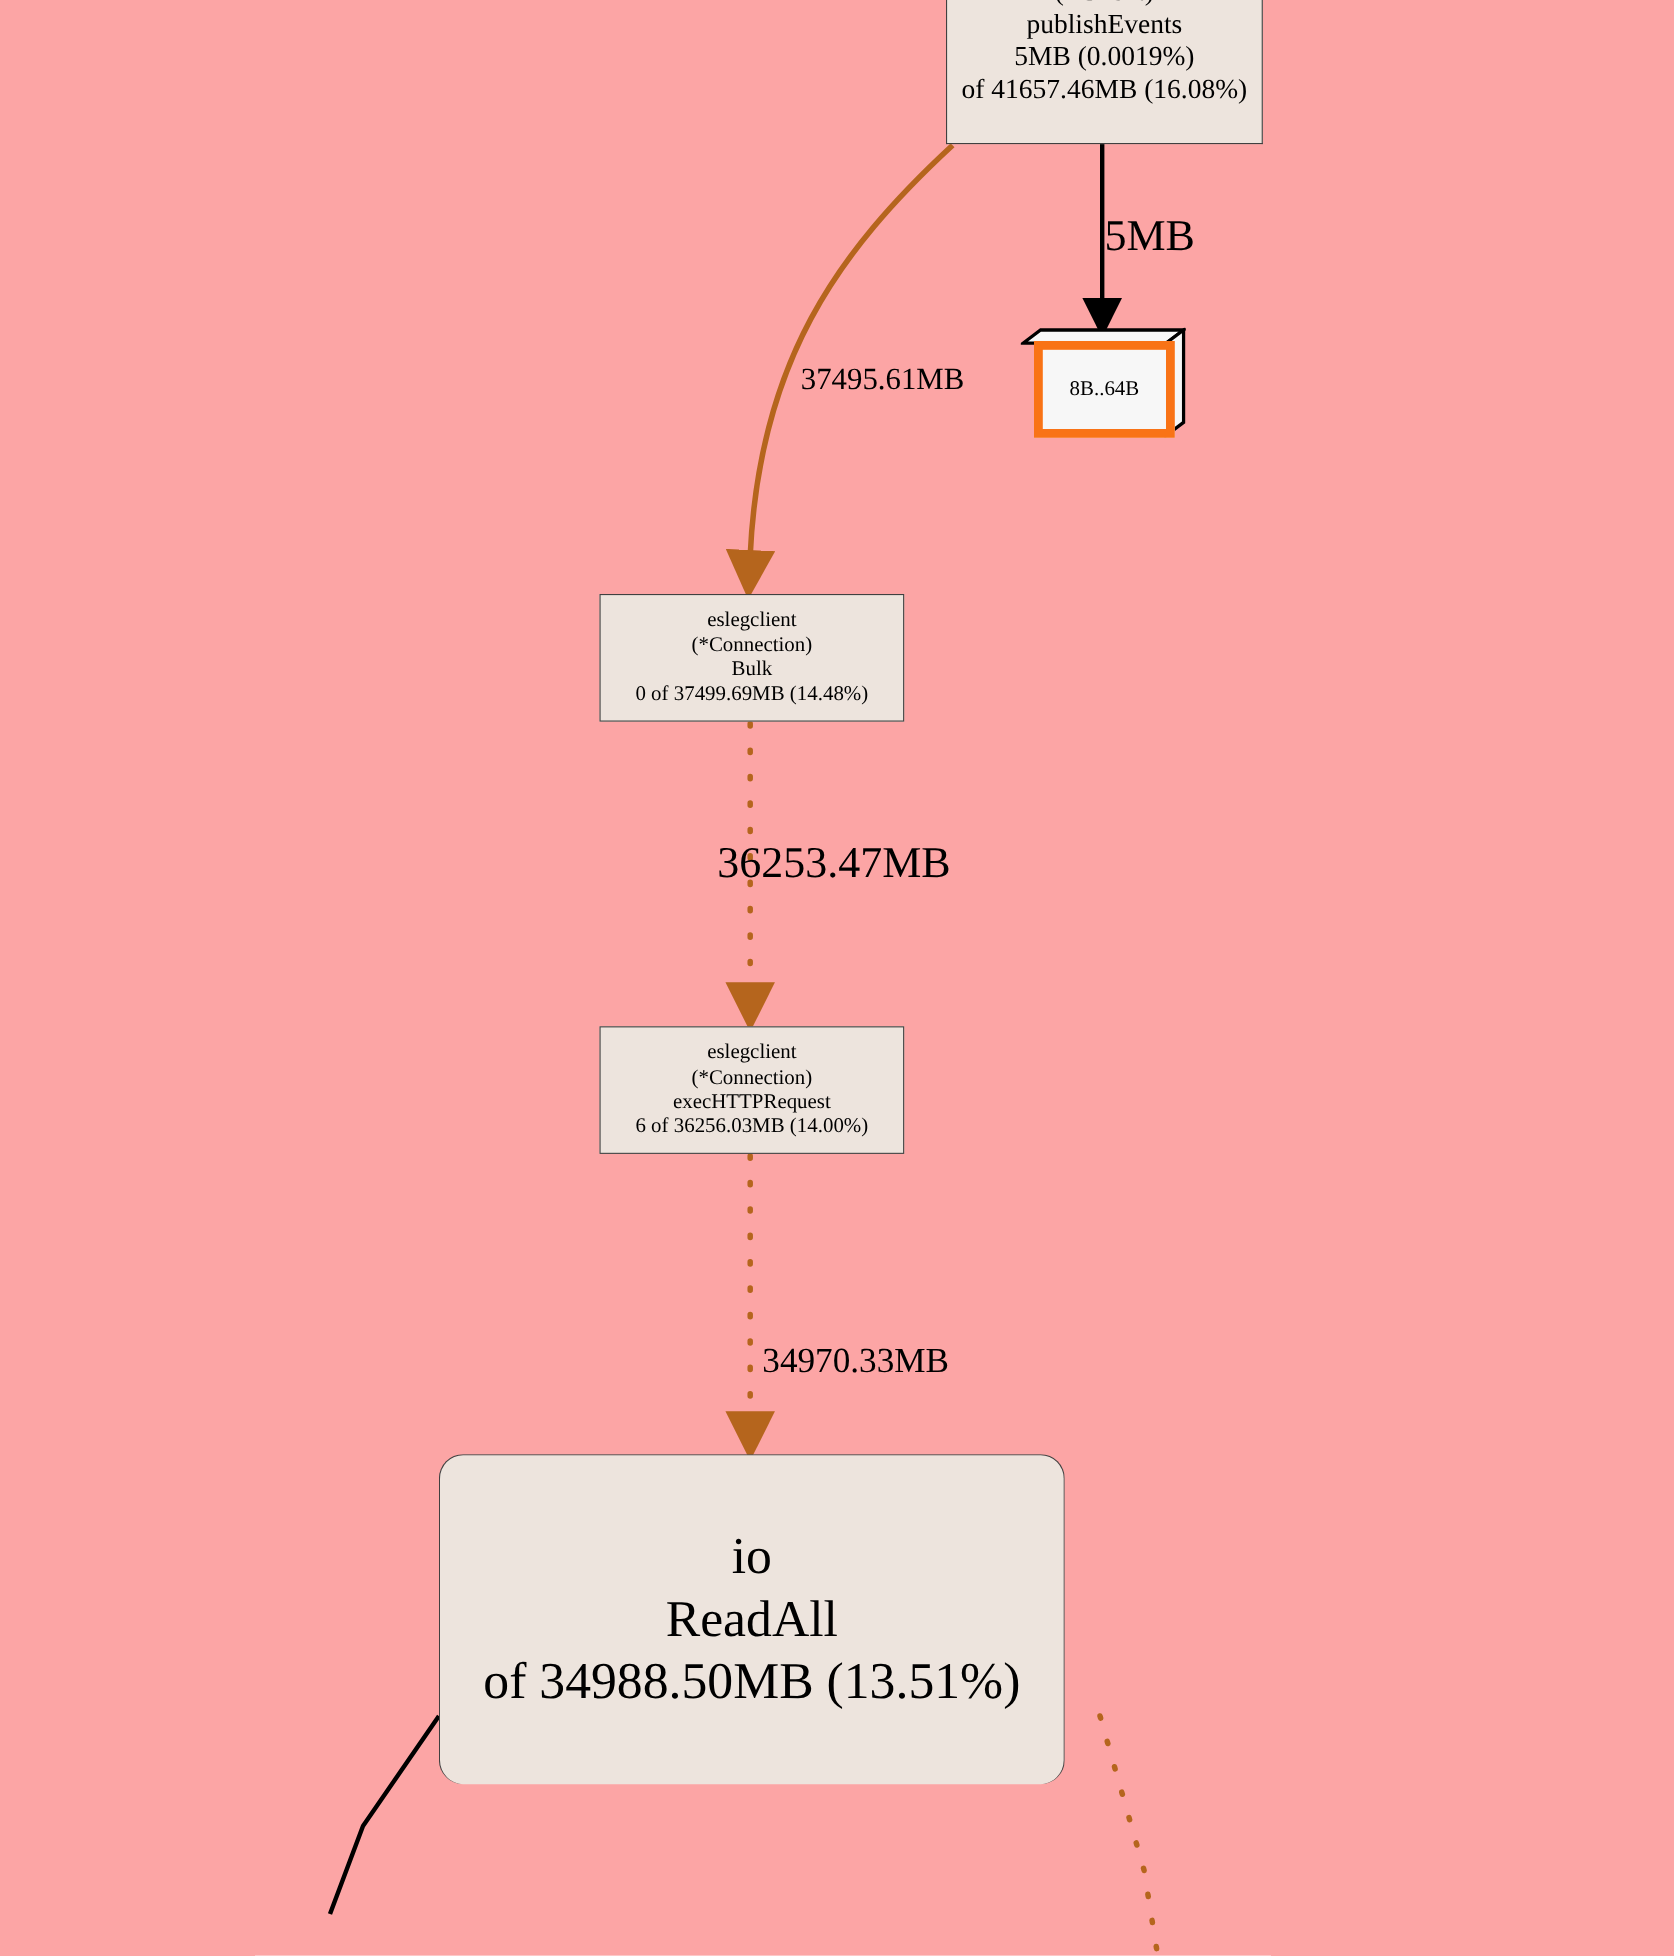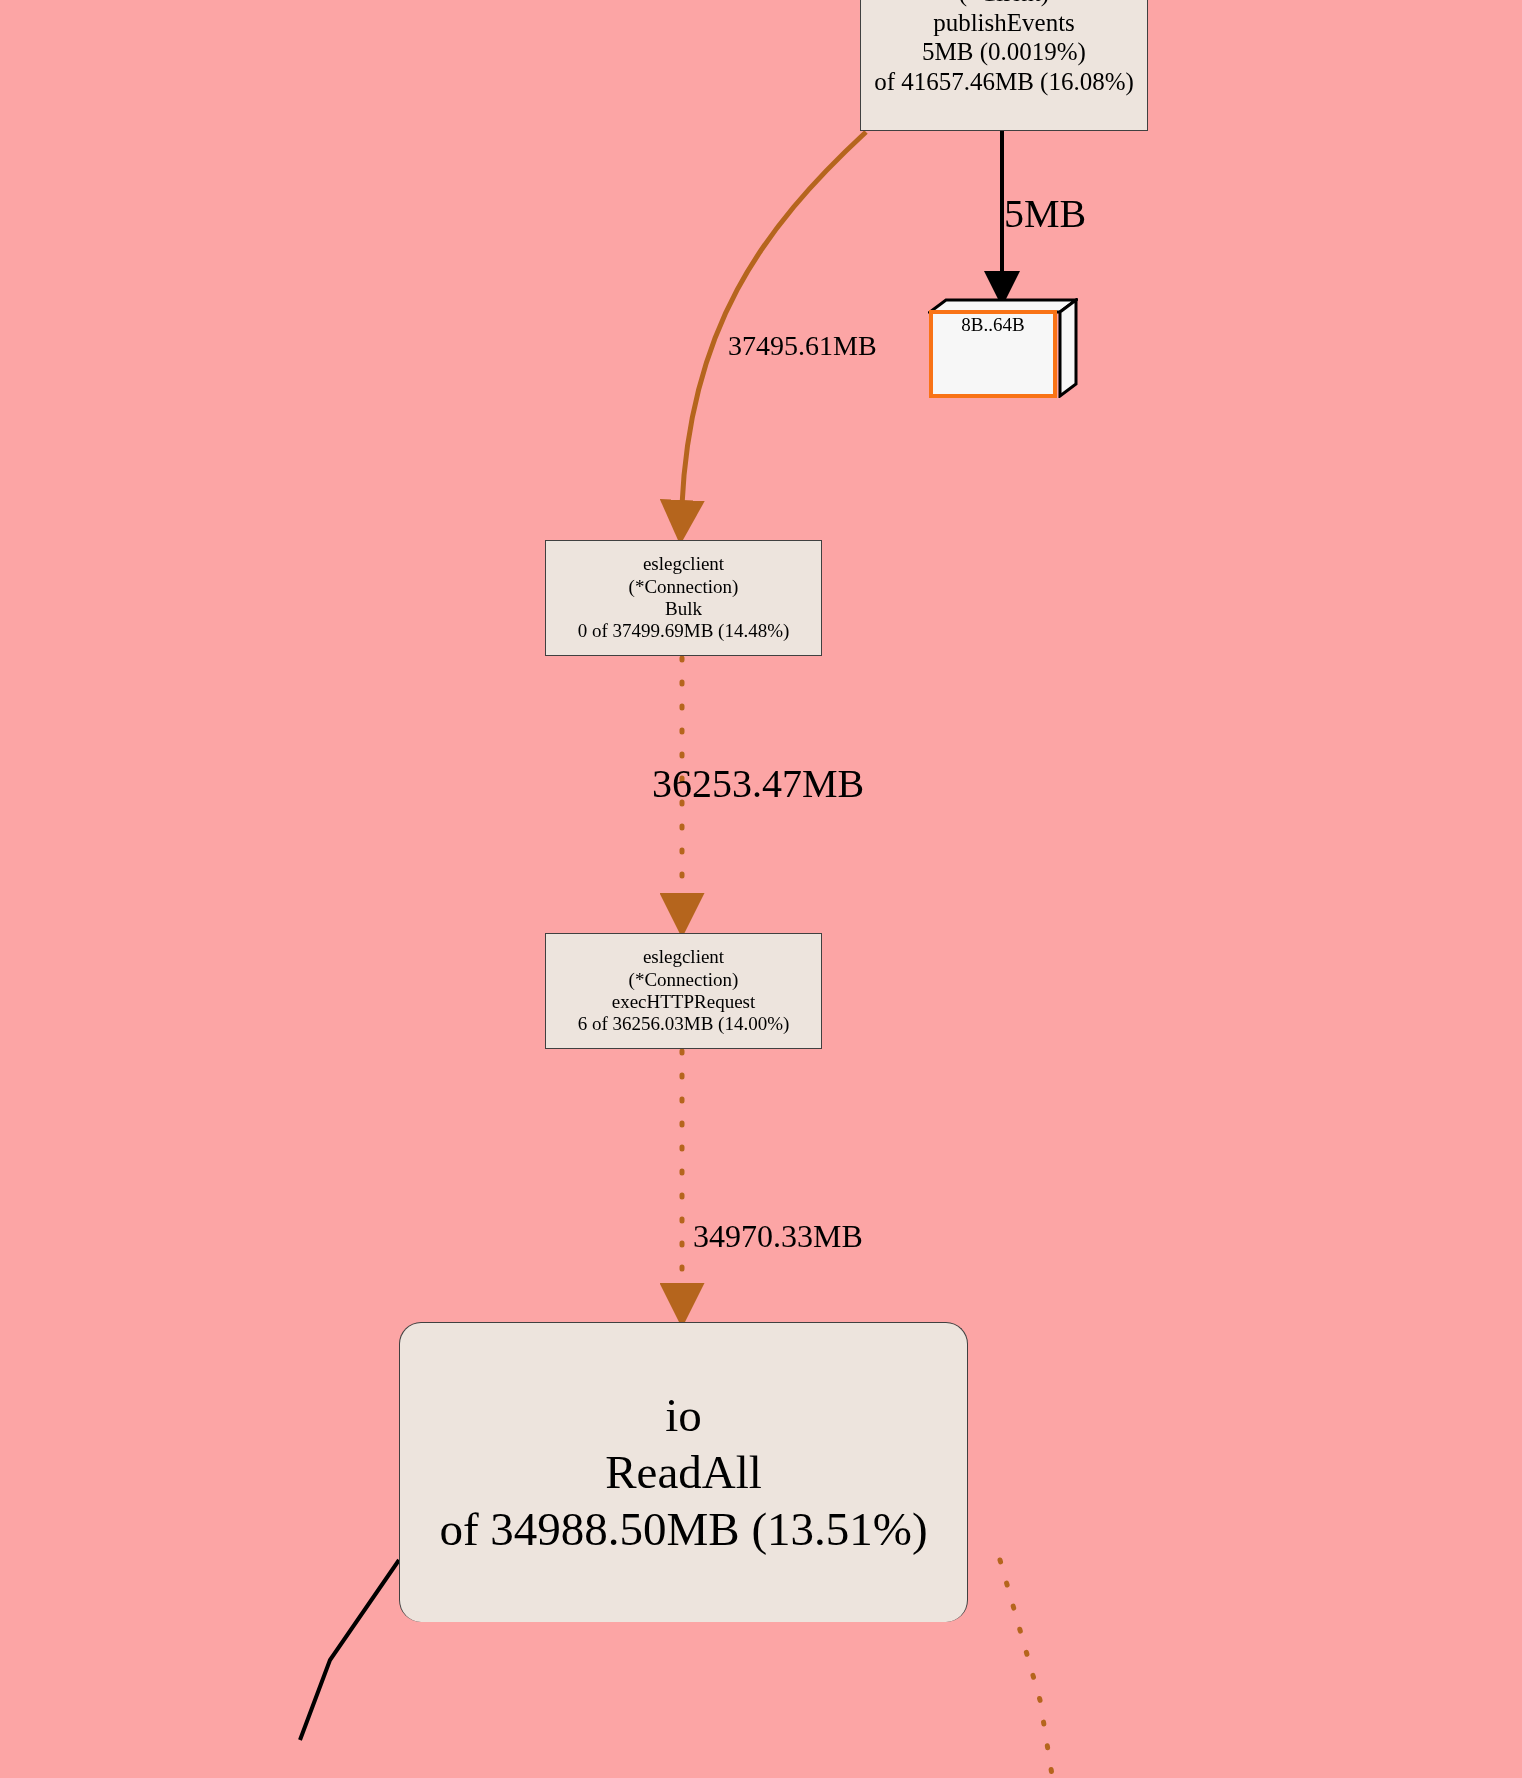--- a/index.html
+++ b/index.html
@@ -72,28 +72,29 @@
   
   #node-sizebox {
     position: absolute;
     left: 928px;
     top: 298px;
     width: 150px;
     height: 100px;
   }
   #node-sizebox .box-front {
     position: absolute;
-    left: 1px;
+    left: 12px;
     top: 12px;
     width: 128px;
     height: 88px;
     box-sizing: border-box;
     background: #f7f7f7;
-    border: 4px solid #f97316;
+    border: 8px solid #f97316;
     display: flex;
+    align-items: center;
     justify-content: center;
     font-size: 19px;
     color: #000000;
     white-space: nowrap;
   }
   .edge-label {
     position: absolute;
     color: #000000;
     white-space: nowrap;
     font-family: "Liberation Serif", "DejaVu Serif", serif;

